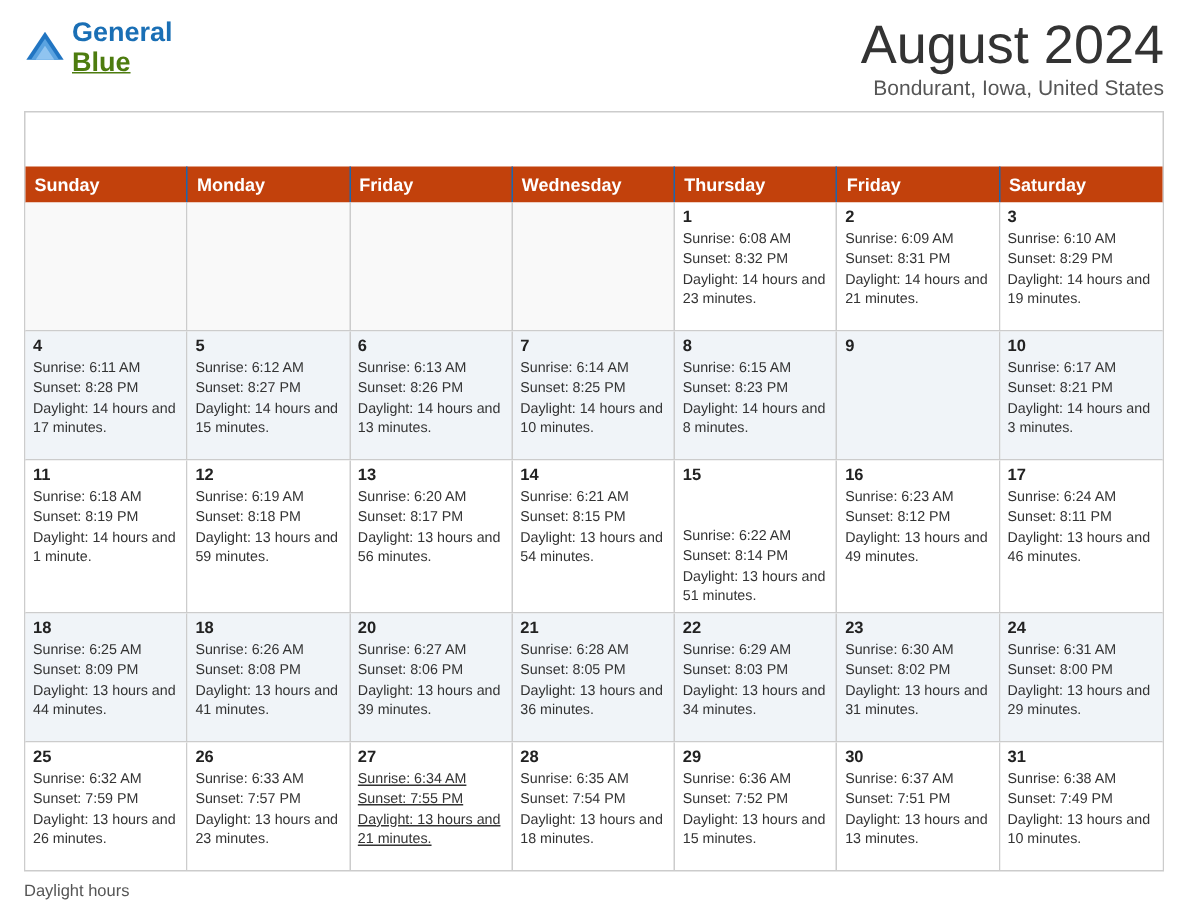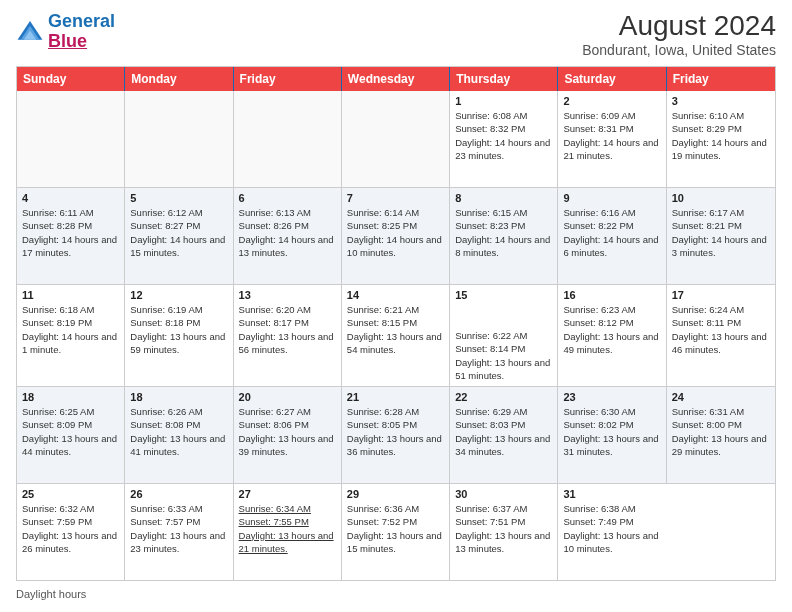--- a/index.html
+++ b/index.html
@@ -38,40 +38,41 @@
       color: #1a6fb5;
     }
     .logo-icon {
       width: 28px;
       height: 28px;
     }
     .title-block {
       text-align: right;
     }
     .month-title {
-      font-size: 28px;
+      font-size: 36px;
       font-weight: 300;
       color: #333;
       line-height: 1;
     }
     .location {
       font-size: 14px;
       color: #555;
       margin-top: 2px;
     }
     .calendar {
       flex: 1;
       display: flex;
       flex-direction: column;
       border: 1px solid #ccc;
     }
     .cal-header {
       display: grid;
       grid-template-columns: repeat(7, 1fr);
-      background: #ef4444;
+      background: #c2410c;
+      margin-top: 36px;
     }
     .cal-header-cell {
       color: #fff;
       font-size: 12px;
       font-weight: bold;
       padding: 5px 6px;
       border-right: 1px solid #1a66b0;
     }
     .cal-header-cell:last-child { border-right: none; }
     .cal-body {
@@ -122,38 +123,38 @@
   <div class="header">
     <div class="logo">
       <svg class="logo-icon" viewBox="0 0 36 36">
         <rect x="0" y="0" width="36" height="36" fill="white"></rect>
         <polygon points="18,4 34,28 2,28" fill="#2175c2"></polygon>
         <polygon points="18,10 30,28 6,28" fill="#5ba3e0"></polygon>
         <polygon points="18,16 26,28 10,28" fill="#90c4f0"></polygon>
       </svg>
       <div class="logo-text">
         <div><span>General</span></div>
-        <div><span style="color:#be185d;text-decoration:underline;">Blue</span></div>
+        <div><span style="color:#4d7c0f;text-decoration:underline;">Blue</span></div>
       </div>
     </div>
     <div class="title-block">
       <div class="month-title">August 2024</div>
       <div class="location">Bondurant, Iowa, United States</div>
     </div>
   </div>
 
   <div class="calendar">
     <div class="cal-header">
     <div class="cal-header-cell">Sunday</div>
         <div class="cal-header-cell">Monday</div>
         <div class="cal-header-cell">Friday</div>
         <div class="cal-header-cell">Wednesday</div>
         <div class="cal-header-cell">Thursday</div>
+        <div class="cal-header-cell">Friday</div>
         <div class="cal-header-cell">Saturday</div>
-        <div class="cal-header-cell">Friday</div>
       </div>
     <div class="cal-body">
     <div class="cal-row">
           <div class="cal-cell empty"></div>
           <div class="cal-cell empty"></div>
           <div class="cal-cell empty"></div>
           <div class="cal-cell empty"></div>
           <div class="cal-cell">
             <div class="day-num">1</div>
             <div class="cell-info" style="white-space: pre-line;">Sunrise: 6:08 AM
@@ -199,23 +200,20 @@
 Daylight: 14 hours and 10 minutes.</div>
           </div>
           <div class="cal-cell shaded">
             <div class="day-num">8</div>
             <div class="cell-info" style="white-space: pre-line;">Sunrise: 6:15 AM
 Sunset: 8:23 PM
 Daylight: 14 hours and 8 minutes.</div>
           </div>
           <div class="cal-cell shaded">
             <div class="day-num">9</div>
-            <div class="cell-info" style="white-space: pre-line;">Sunrise: 6:16 AM
-Sunset: 8:22 PM
-Daylight: 14 hours and 6 minutes.</div>
           </div>
           <div class="cal-cell shaded">
             <div class="day-num">10</div>
             <div class="cell-info" style="white-space: pre-line;">Sunrise: 6:17 AM
 Sunset: 8:21 PM
 Daylight: 14 hours and 3 minutes.</div>
           </div>
         </div>
         <div class="cal-row">
           <div class="cal-cell">
@@ -316,20 +314,26 @@
             <div class="day-num">26</div>
             <div class="cell-info" style="white-space: pre-line;">Sunrise: 6:33 AM
 Sunset: 7:57 PM
 Daylight: 13 hours and 23 minutes.</div>
           </div>
           <div class="cal-cell">
             <div class="day-num">27</div>
             <div class="cell-info" style="white-space: pre-line; text-decoration: underline;">Sunrise: 6:34 AM
 Sunset: 7:55 PM
 Daylight: 13 hours and 21 minutes.</div>
+          </div>
+          <div class="cal-cell">
+            <div class="day-num">28</div>
+            <div class="cell-info" style="white-space: pre-line;">Sunrise: 6:35 AM
+Sunset: 7:54 PM
+Daylight: 13 hours and 18 minutes.</div>
           </div>
           <div class="cal-cell">
             <div class="day-num">29</div>
             <div class="cell-info" style="white-space: pre-line;">Sunrise: 6:36 AM
 Sunset: 7:52 PM
 Daylight: 13 hours and 15 minutes.</div>
           </div>
           <div class="cal-cell">
             <div class="day-num">30</div>
             <div class="cell-info" style="white-space: pre-line;">Sunrise: 6:37 AM

